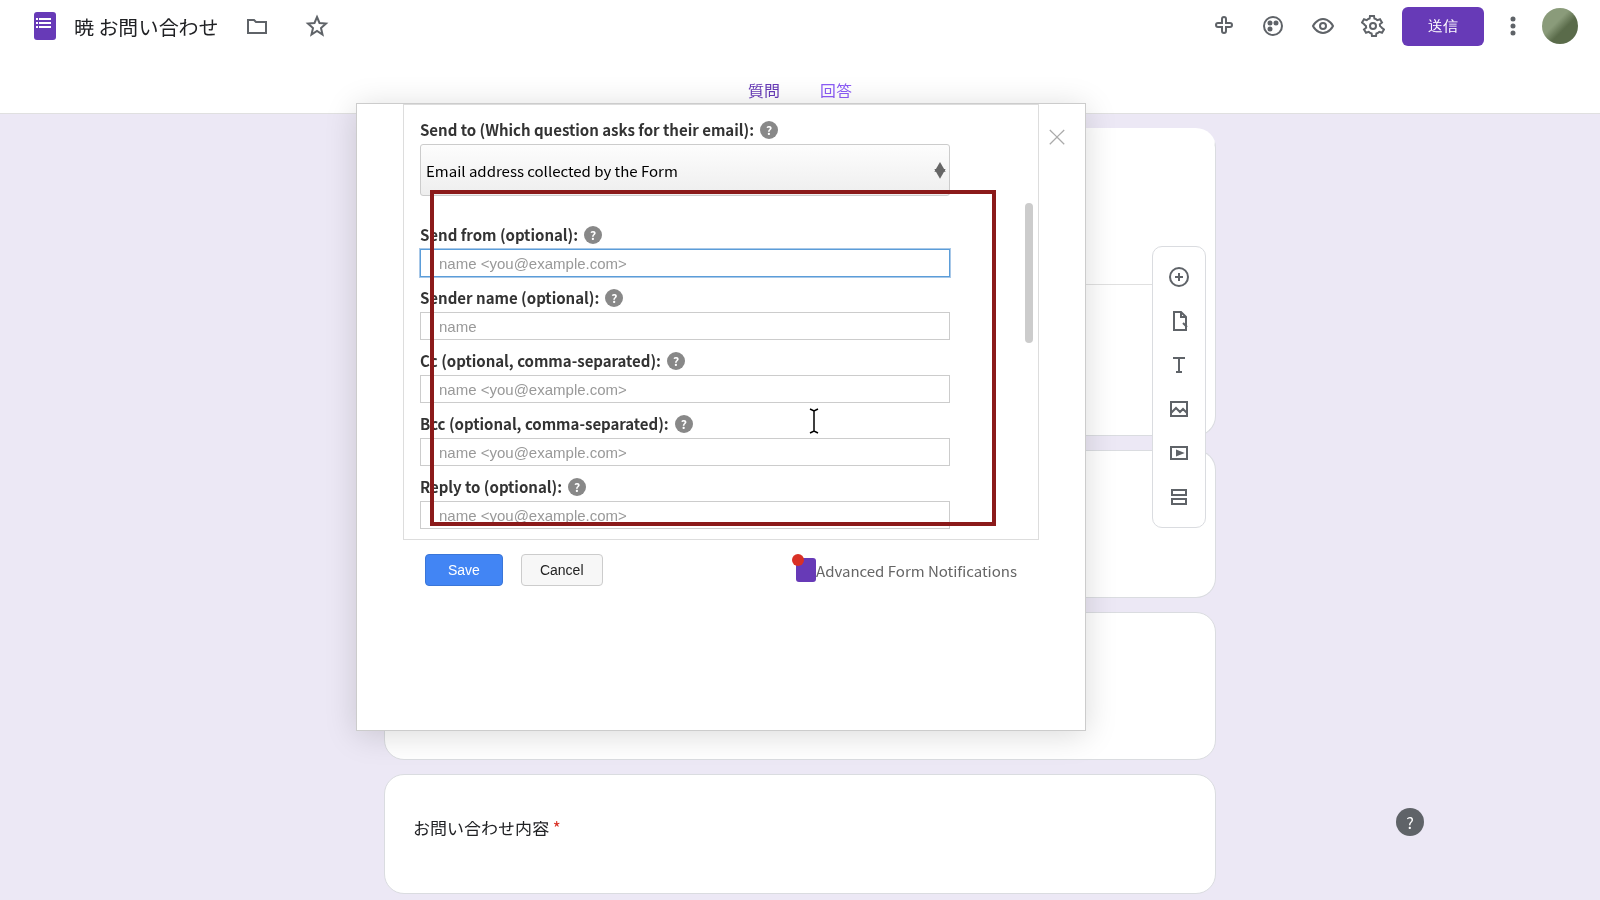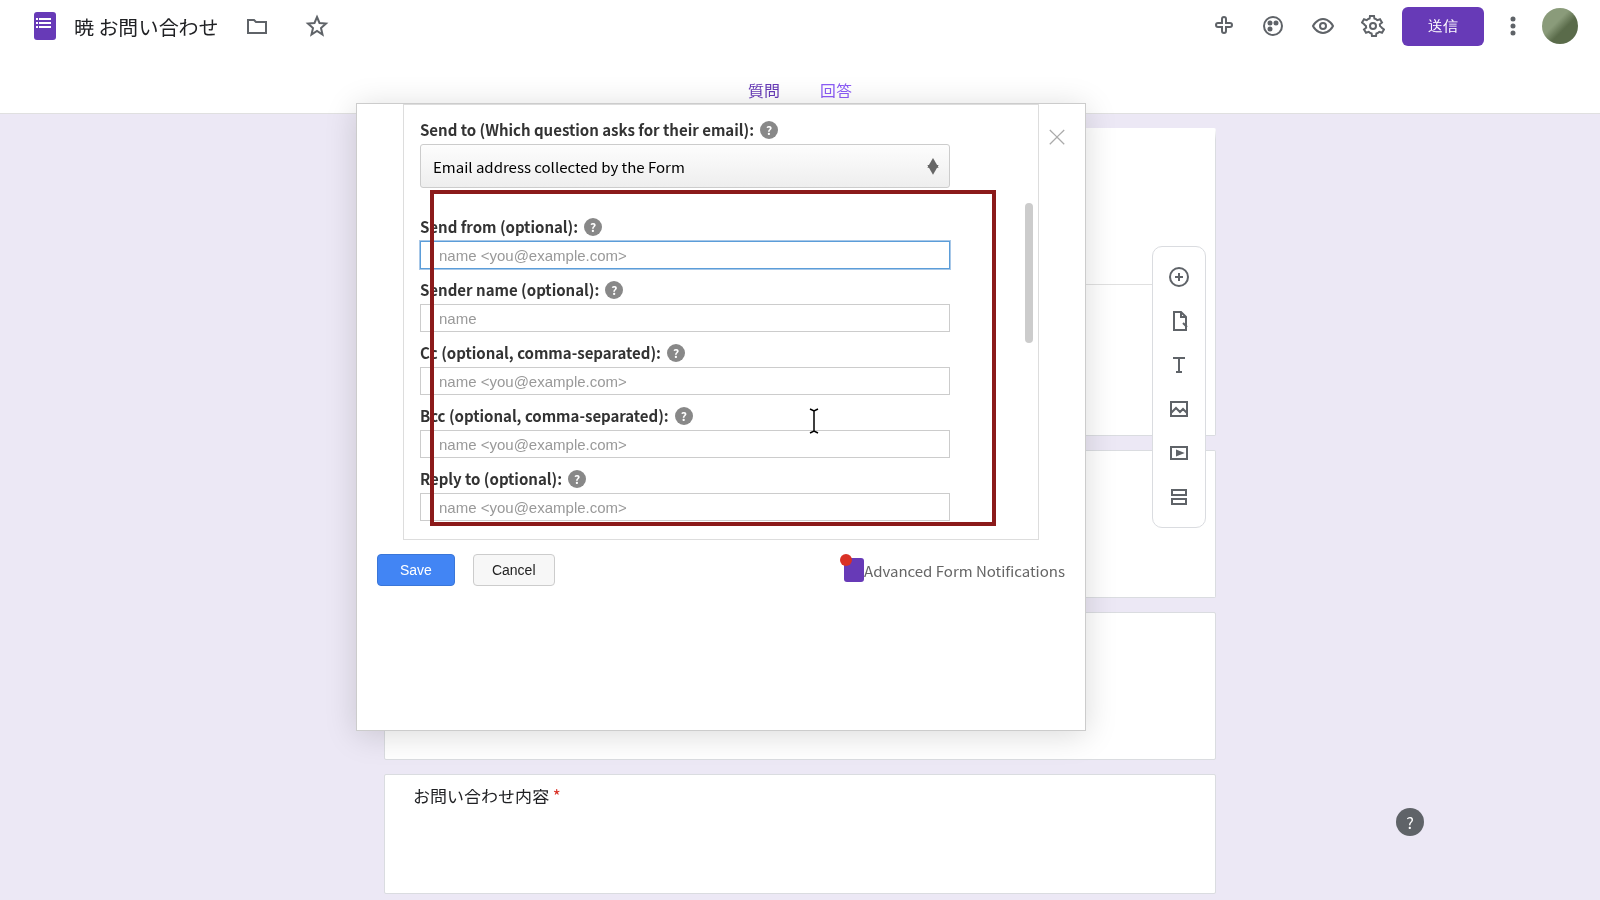--- a/index.html
+++ b/index.html
@@ -59,22 +59,22 @@
 .tab { font-size: 16px; color: #8b5cf6; padding: 8px 4px; cursor: pointer; }
 .tab.active { color: #673ab7; border-bottom: 3px solid #0ea5e9; }
 
 
 .canvas {
   background: #ece8f5; min-height: 900px;
   padding-top: 0; position: relative;
 }
 .form-area { width: 832px; margin: 0 auto; padding-top: 14px; }
 .form-card {
-  background: #fff; border-radius: 2px; margin-bottom: 14px;
-  border: 1px solid #dadce0; padding: 8px 28px; position: relative;
+  background: #fff; border-radius: 20px; margin-bottom: 14px;
+  border: 1px solid #dadce0; padding: 40px 28px; position: relative;
 }
 .form-card.title-card { border-top: 12px solid transparent; padding-top: 12px; }
 .form-card.active { border-left: 7px solid #4285f4; }
 .title-card h1 { font-size: 34px; font-weight: 400; color: #202124; line-height: 1.4; }
 .desc-line {
   border-bottom: 1px solid #e0e0e0; padding: 6px 0 10px; font-size: 15px; color: #202124;
 }
 .section-label { font-size: 17px; color: #202124; margin: 12px 0 4px; }
 .hint-text { font-size: 15px; color: #5f6368; margin-top: 6px; }
 .q-title { font-size: 17px; color: #202124; }
@@ -114,23 +114,23 @@
 .field-label {
   font-size: 15px; font-weight: 700; color: #333;
   display: flex; align-items: center; gap: 6px; margin-bottom: 4px;
 }
 .help-icon {
   width: 18px; height: 18px; border-radius: 50%; background: #888;
   color: #fff; font-size: 12px; display: flex; align-items: center; justify-content: center;
   font-weight: 700;
 }
 .select-box {
-  width: 530px; height: 44px; border: 1px solid #ccc;
+  width: 530px; height: 52px; border: 1px solid #ccc;
   background: linear-gradient(#fdfdfd, #eee);
-  padding: 0 12px; font-size: 15px; display: flex; align-items: center;
+  padding: 0 5px; font-size: 15px; display: flex; align-items: center;
   justify-content: space-between; border-radius: 3px;
 }
 .select-arrows { font-size: 12px; color: #666; line-height: 6px; letter-spacing: -2px; }
 .text-input {
   width: 530px; height: 28px; border: 1px solid #ccc;
   padding: 0 18px; font-size: 15px; color: #333;
 }
 .text-input::placeholder { color: #999; }
 .text-input.focused { border: 1px solid #5b9dd9; outline: 1px solid #a8c8e8; }
 
@@ -138,21 +138,21 @@
   position: absolute; left: 26px; top: 85px;
   width: 566px; height: 336px;
   border: 4px solid #8b1a1a; pointer-events: none;
 }
 .inner-scroll {
   position: absolute; right: 5px; top: 98px; width: 8px; height: 140px;
   background: #ccc; border-radius: 4px;
 }
 
 .modal-footer {
-  padding: 14px 20px; display: flex; align-items: center; gap: 18px;
+  padding: 14px 68px; display: flex; align-items: center; gap: 18px;
 }
 .btn-save {
   background: #4285f4; color: #fff; border: 1px solid #3a76d8;
   padding: 7px 22px; font-size: 14px; border-radius: 4px; cursor: pointer;
 }
 .btn-cancel {
   background: #f7f7f7; color: #222; border: 1px solid #ccc;
   padding: 7px 18px; font-size: 14px; border-radius: 4px; cursor: pointer;
 }
 .adv-link {

